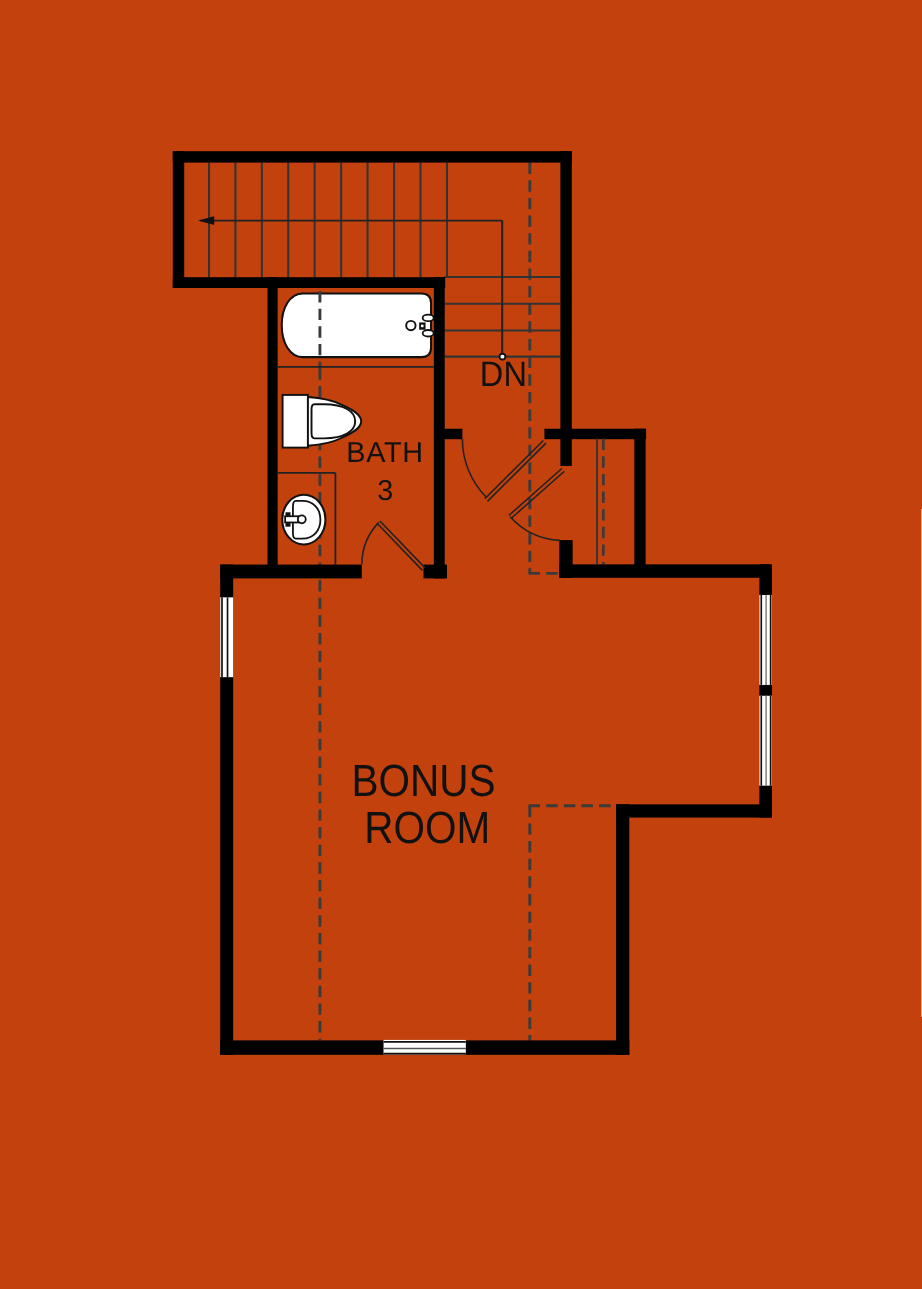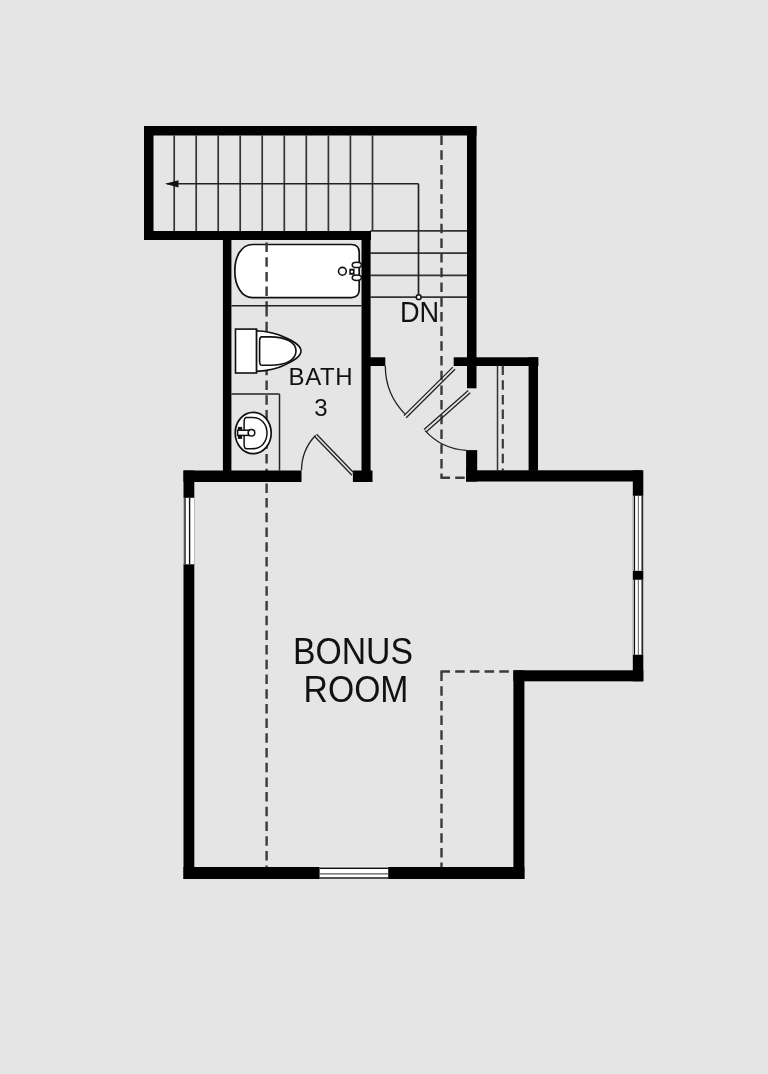--- a/index.html
+++ b/index.html
@@ -1,16 +1,16 @@
 <!DOCTYPE html>
 <html><head>
 <meta charset="utf-8">
 <style>
   html,body{margin:0;padding:0;background:#fff;}
-  .page{position:relative;width:768px;height:1074px;background:#e5e5e5;overflow:hidden;}
+  .page{position:relative;width:768px;height:1074px;background:#c2410c;overflow:hidden;}
   svg{position:absolute;left:0;top:0;}
   text{font-family:"Liberation Sans", sans-serif;fill:#111;}
 </style>
 </head>
 <body>
 <div class="page">
 <svg width="768" height="1074" viewBox="0 0 768 1074">
 
 <g stroke="#3a3a3a" stroke-width="2.4" fill="none" stroke-dasharray="9.5 5.2">
   <path d="M 441.5 135.5 L 441.5 477.8"></path>

